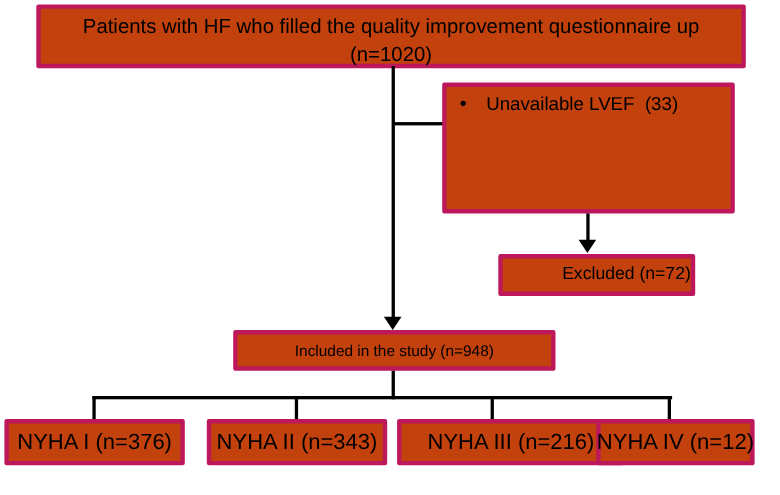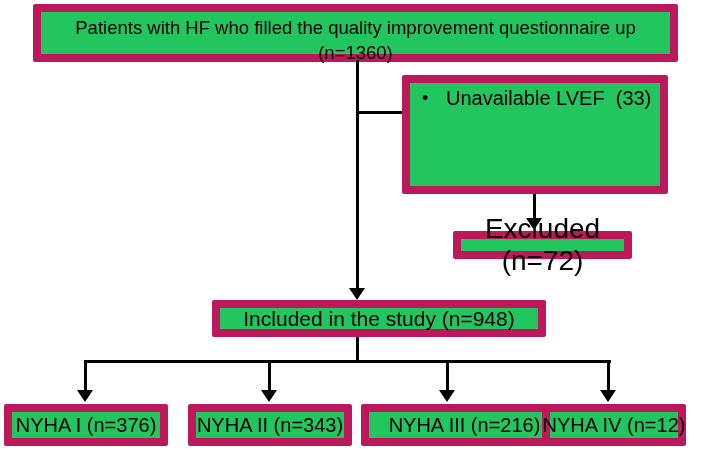--- a/index.html
+++ b/index.html
@@ -1,53 +1,53 @@
 <!DOCTYPE html>
 <html><head>
 <meta charset="utf-8">
 <style>
   html,body{margin:0;padding:0;background:#ffffff;}
   .canvas{
     position:relative;width:709px;height:450px;background:#ffffff;overflow:hidden;
     font-family:"Liberation Sans", sans-serif;color:#000000;
   }
   .box{
-    position:absolute;box-sizing:border-box;border:8px solid #be185d;background:#22c55e;
+    position:absolute;box-sizing:border-box;border:4px solid #be185d;background:#c2410c;
     border-radius:2px;
   }
   .center-box{display:flex;align-items:center;justify-content:center;text-align:center;}
   .vline{position:absolute;width:3px;background:#000000;}
   .hline{position:absolute;height:3px;background:#000000;}
   .arrowhead{
     position:absolute;width:0;height:0;
     border-left:8px solid transparent;border-right:8px solid transparent;
     border-top:12px solid #000000;
   }
   .top-box{left:33px;top:4px;width:645px;height:58px;text-align:center;padding-top:3px;}
   .top-box span{display:block;font-size:18.5px;line-height:25px;}
   .exclusion-box{left:402px;top:75px;width:266px;height:119px;padding:2px 4px 0 0;}
   .exclusion-box ul{margin:0;padding:0 0 0 36px;list-style:none;}
   .exclusion-box li{
-    position:relative;font-size:20px;line-height:27px;white-space:pre-wrap;
+    position:relative;font-size:17px;line-height:27px;white-space:pre-wrap;
   }
   .exclusion-box li::before{
     content:'\2022';position:absolute;left:-24px;top:0;font-size:18px;
   }
-  .excluded-box{left:453px;top:231px;width:179px;height:28px;font-size:28px;justify-content:flex-end;}
-  .included-box{left:212px;top:300px;width:334px;height:37px;font-size:21px;}
-  .nyha-box{top:404px;height:42px;font-size:20px;white-space:nowrap;}
+  .excluded-box{left:453px;top:231px;width:179px;height:38px;font-size:16px;justify-content:flex-end;}
+  .included-box{left:212px;top:300px;width:293px;height:37px;font-size:14px;}
+  .nyha-box{top:381px;height:42px;font-size:20px;white-space:nowrap;}
 </style>
 </head>
 <body>
 
 <div class="canvas">
 
   <div class="box top-box">
     <span>Patients with HF who filled the quality improvement questionnaire up</span>
-    <span>(n=1360)</span>
+    <span>(n=1020)</span>
   </div>
 
   <div class="vline" style="left:356px;top:60px;height:230px"></div>
   <div class="arrowhead" style="left:349px;top:288px"></div>
 
   <div class="hline" style="left:357px;top:111px;width:46px"></div>
 
   <div class="box exclusion-box">
     <ul>
       <li>Unavailable LVEF  (33)</li>

